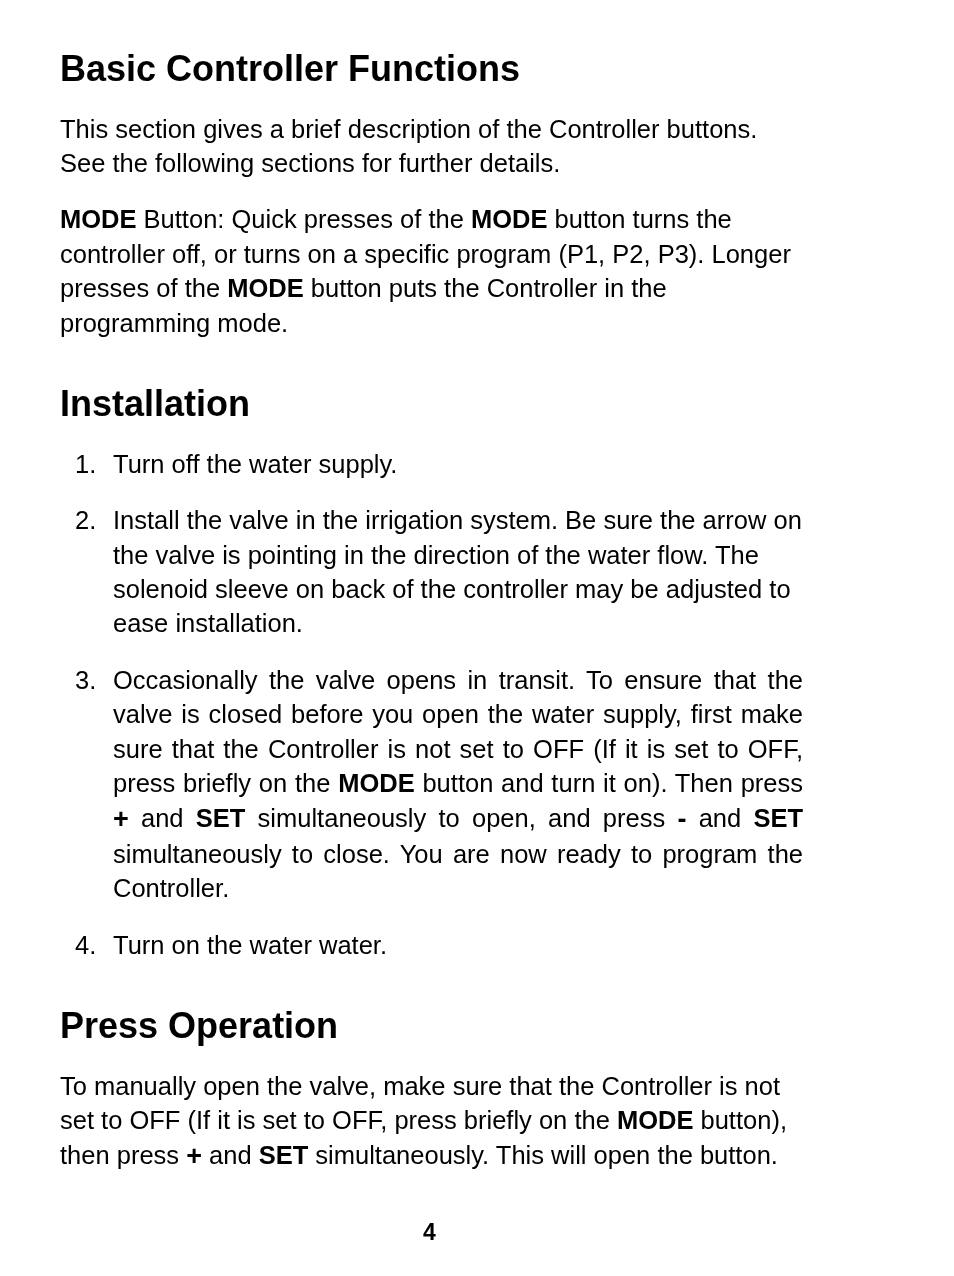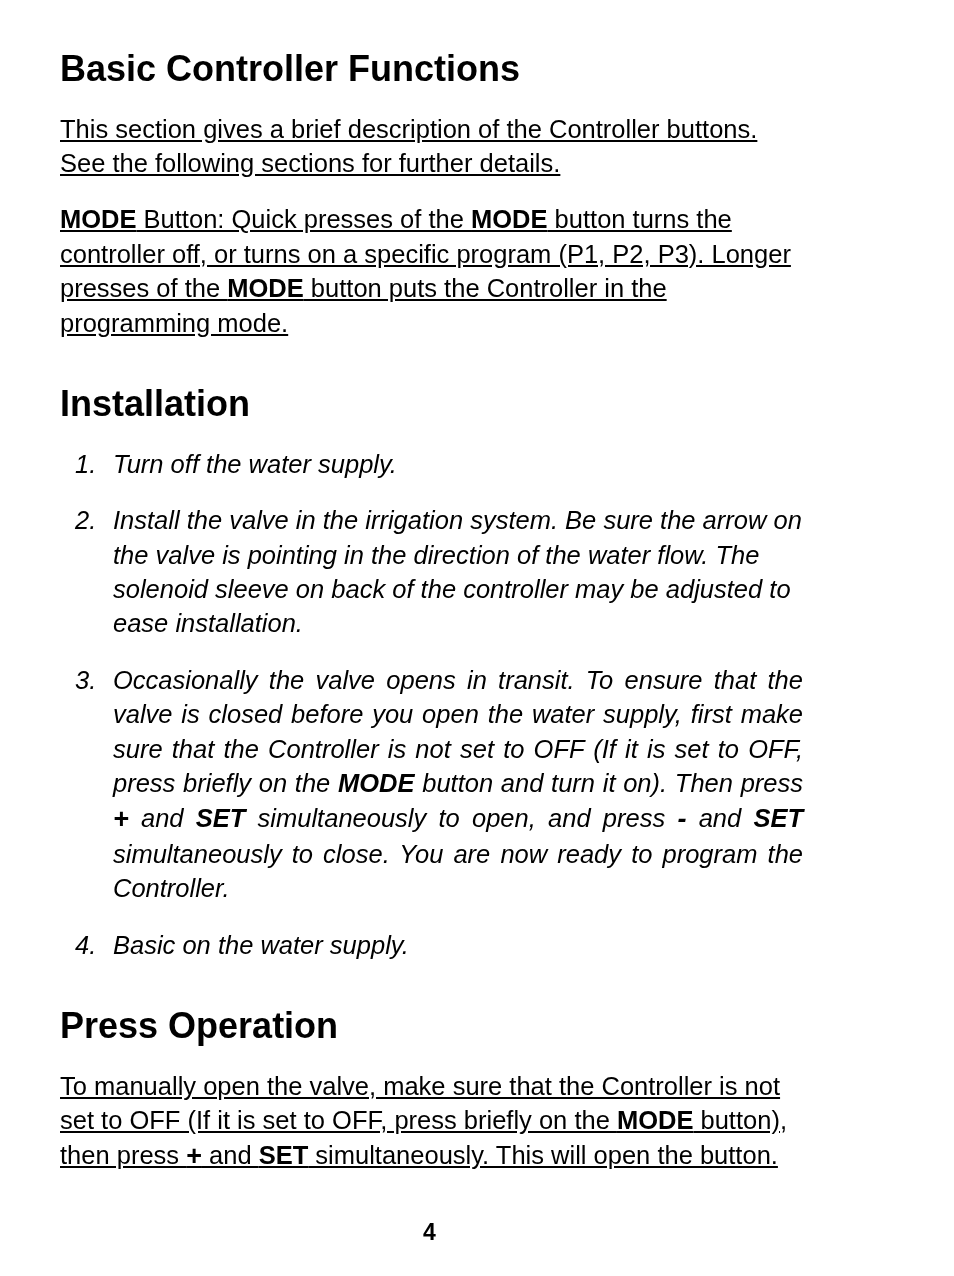--- a/index.html
+++ b/index.html
@@ -25,40 +25,38 @@
     font-size: 36px;
     margin: 0 0 18px 0;
     letter-spacing: 0px;
     font-stretch: normal;
   }
   h2.tight {
     margin-top: 40px;
   }
   p {
     margin: 12px 0 22px 0;
-    text-decoration: underline;
   }
   .abold {
     font-weight: 700;
   }
   .heavy {
     font-family: Arial, Helvetica, sans-serif;
     font-weight: 900;
   }
   ol.steps {
     margin: 0 0 20px 0;
     padding-left: 53px;
     list-style: none;
     counter-reset: step;
   }
   ol.steps > li {
     counter-increment: step;
     position: relative;
     margin-bottom: 22px;
-    font-style: italic;
   }
   ol.steps > li::before {
     content: counter(step) ".";
     position: absolute;
     left: -38px;
     top: 0;
   }
   ol.steps > li.justify {
     text-align: justify;
   }
@@ -100,21 +98,21 @@
 
 
   <h2 class="section tight">Installation</h2>
 
   <ol class="steps">
     <li>Turn off the water supply.</li>
     <li>Install the valve in the irrigation system. Be sure the arrow on the valve is pointing in the direction of the water flow. The solenoid sleeve on back of the controller may be adjusted to ease installation.</li>
     <li class="justify">
       <span>Occasionally the valve opens in transit. To ensure that the valve is closed before you open the water supply, first make sure that the Controller is not set to OFF (If it is set to OFF, press briefly on the </span><span class="abold">MODE</span><span> button and turn it on). Then press </span><span class="plus">+</span><span> and </span><span class="abold">SET</span><span> simultaneously to open, and press </span><span class="minus">-</span><span> and </span><span class="abold">SET</span><span> simultaneously to close. You are now ready to program the Controller.</span>
     </li>
-    <li>Basic on the water supply.</li>
+    <li>Turn on the water water.</li>
   </ol>
 
   <h2 class="section tight">Press Operation</h2>
 
   <p>
     <span>To manually open the valve, make sure that the Controller is not set to OFF (If it is set to OFF, press briefly on the </span><span class="abold">MODE</span><span> button), then press </span><span class="plus">+</span><span> and </span><span class="abold">SET</span><span> simultaneously. This will open the button.</span>
   </p>
 
   <div class="pagenum">4</div>
 </div>

